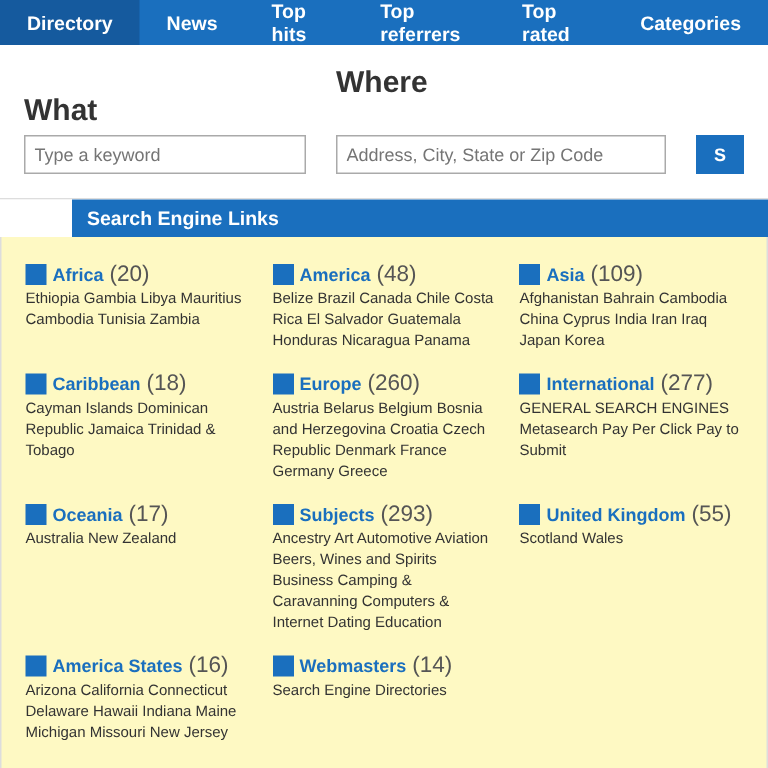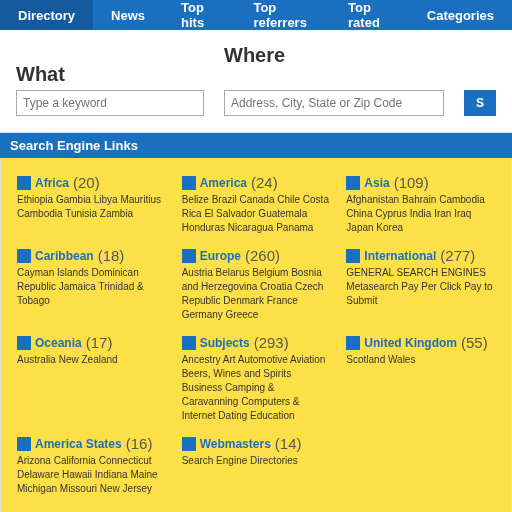--- a/index.html
+++ b/index.html
@@ -16,23 +16,23 @@
     .search-group { display: flex; flex-direction: column; gap: 4px; }
     .search-label { font-size: 20px; font-weight: bold; color: #333; }
     .search-input { width: 188px; height: 26px; border: 1px solid #aaa; padding: 2px 6px; font-size: 12px; color: #999; }
     .search-input-wide { width: 220px; margin-top: 19px; }
     .search-btn { height: 26px; background: #1a6fbe; color: #fff; border: none; padding: 0 12px; font-size: 12px; font-weight: bold; cursor: pointer; }
 
     
     .main-content { background: #fff; margin: 0; }
 
     
-    .section-header { background: #1a6fbe; color: #fff; font-size: 13px; font-weight: bold; padding: 5px 10px; }
+    .section-header { background: #1a6fbe; color: #fff; font-size: 13px; font-weight: bold; padding: 5px 10px; margin-left: 48px; }
 
-    .links-grid { display: grid; grid-template-columns: 1fr 1fr 1fr; gap: 0; padding: 10px 8px; background: #fde047; border: 1px solid #ddd; border-top: none; }
+    .links-grid { display: grid; grid-template-columns: 1fr 1fr 1fr; gap: 0; padding: 10px 8px; background: #fef9c3; border: 1px solid #ddd; border-top: none; }
     .link-cell { padding: 6px 8px; vertical-align: top; }
     .link-title { color: #1a6fbe; font-weight: bold; font-size: 12px; cursor: pointer; display: flex; align-items: center; gap: 4px; }
     .link-count { color: #555; font-weight: normal; font-size: 15px; }
     .link-icon { width: 14px; height: 14px; background: #1a6fbe; display: inline-block; flex-shrink: 0; }
     .link-desc { color: #333; font-size: 10px; line-height: 1.4; margin-top: 2px; }
 
     
     .websites-section { margin-top: 8px; }
     .websites-header { background: #1a6fbe; color: #fff; font-size: 13px; font-weight: bold; padding: 5px 10px; }
   </style>
@@ -72,21 +72,21 @@
         <span class="link-icon"></span>
         <span>Africa</span>
         <span class="link-count">(20)</span>
       </div>
       <div class="link-desc">Ethiopia Gambia Libya Mauritius Cambodia Tunisia Zambia</div>
     </div>
     <div class="link-cell">
       <div class="link-title">
         <span class="link-icon"></span>
         <span>America</span>
-        <span class="link-count">(24)</span>
+        <span class="link-count">(48)</span>
       </div>
       <div class="link-desc">Belize Brazil Canada Chile Costa Rica El Salvador Guatemala Honduras Nicaragua Panama</div>
     </div>
     <div class="link-cell">
       <div class="link-title">
         <span class="link-icon"></span>
         <span>Asia</span>
         <span class="link-count">(109)</span>
       </div>
       <div class="link-desc">Afghanistan Bahrain Cambodia China Cyprus India Iran Iraq Japan Korea</div>

